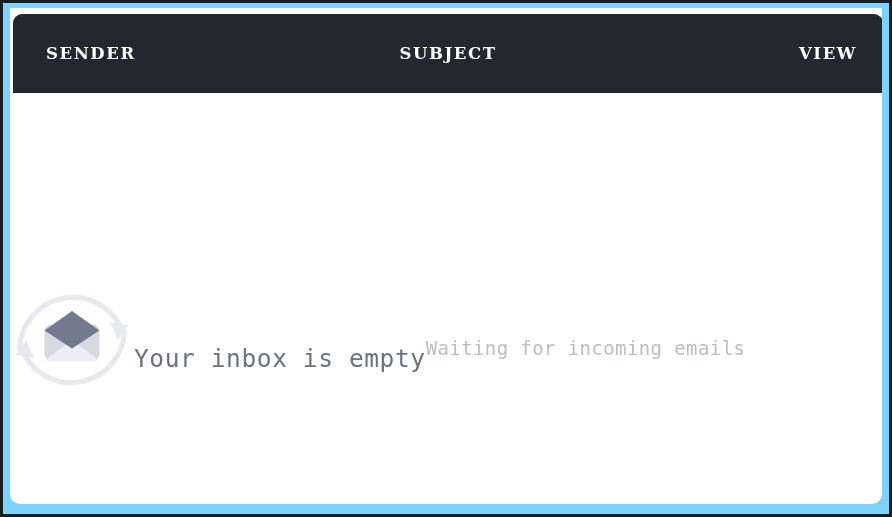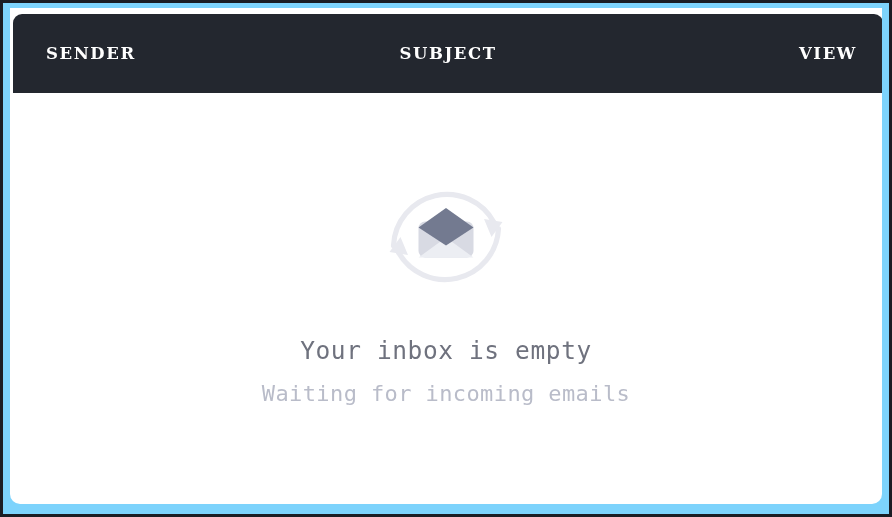--- a/index.html
+++ b/index.html
@@ -66,21 +66,21 @@
   #col-view    { right: 26px; }
 
   
   #empty-state {
     position: absolute;
     left: 0;
     top: 85px;
     width: 872px;
     height: 411px;
     display: flex;
-    flex-direction: column;
+    flex-direction: row;
     align-items: center;
     justify-content: flex-start;
     padding-top: 82px;
     box-sizing: border-box;
   }
   #sync-icon {
     width: 124px;
     height: 124px;
     display: block;
   }
@@ -88,21 +88,21 @@
     margin-top: 37px;
     font-family: "DejaVu Sans Mono", "Liberation Mono", monospace;
     font-size: 24.5px;
     color: #6f727e;
     letter-spacing: 0.6px;
     white-space: nowrap;
   }
   #empty-subtitle {
     margin-top: 16px;
     font-family: "DejaVu Sans Mono", "Liberation Mono", monospace;
-    font-size: 22px;
+    font-size: 19px;
     color: #b9bcc9;
     letter-spacing: 0.4px;
     white-space: nowrap;
   }
 </style>
 </head>
 <body>
 
 <div id="viewport">
 

